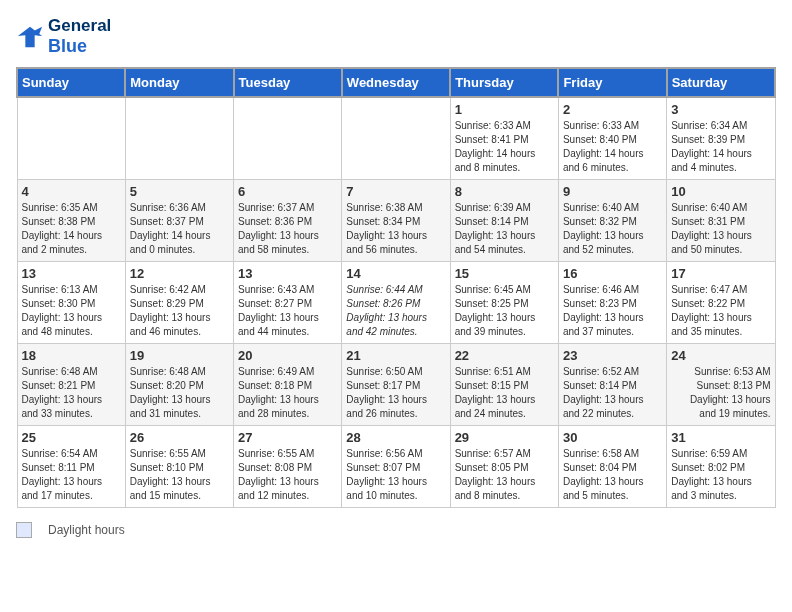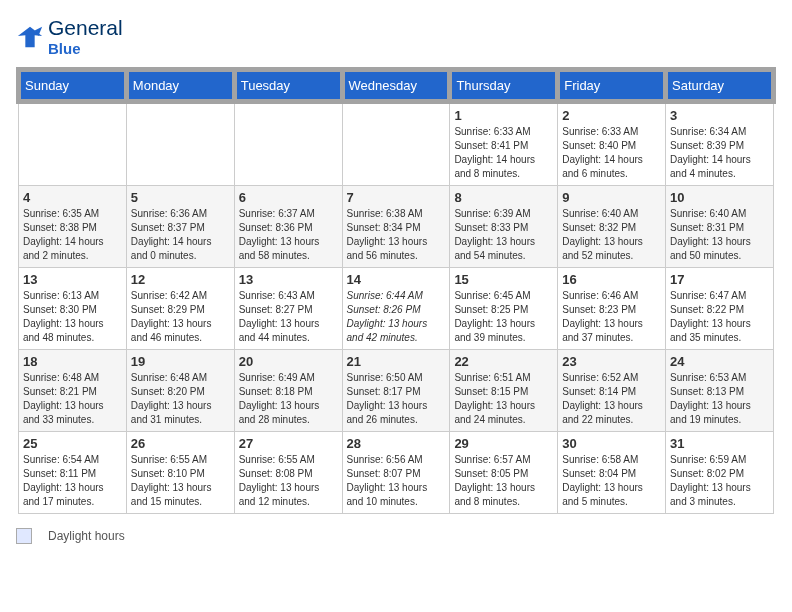--- a/index.html
+++ b/index.html
@@ -39,23 +39,23 @@
     }
     table {
       width: 100%;
       border-collapse: collapse;
       table-layout: fixed;
     }
     thead tr th {
       background-color: #2266cc;
       color: #fff;
       font-size: 13px;
-      font-weight: normal;
+      font-weight: bold;
       padding: 6px 4px;
-      border: 5px solid #a3a3a3;
+      border: 2px solid #a3a3a3;
       text-align: left;
     }
     tbody tr td {
       vertical-align: top;
       font-size: 10.5px;
       color: #333;
       padding: 4px;
       border: 1px solid #ccc;
       height: 80px;
       background: #fff;
@@ -92,22 +92,22 @@
 </head>
 <body>
 
 <div class="header-area">
   <div class="logo">
     <svg class="logo-bird" viewBox="0 0 30 30" xmlns="http://www.w3.org/2000/svg">
       <polygon points="15,4 28,14 20,13 20,26 10,26 10,13 2,14" fill="#2266cc"></polygon>
       <polygon points="20,8 28,4 24,14" fill="#2266cc"></polygon>
     </svg>
     <div>
-      <div style="font-size:21px;font-weight:normal;color:#003366;">General</div>
-      <div style="font-size:15px;font-weight:bold;color:#2266cc;">Blue</div>
+      <div style="font-size:17px;font-weight:bold;color:#003366;">General</div>
+      <div style="font-size:18px;font-weight:bold;color:#2266cc;">Blue</div>
     </div>
   </div>
   <div class="title-area">
   </div>
 </div>
 
 <table>
   <thead>
     <tr id="thead-row">
         <th>Sunday</th>
@@ -172,21 +172,21 @@
         <td>
           <div class="day-number">7</div>
           <div class="day-info" style="white-space: pre-line;">Sunrise: 6:38 AM
 Sunset: 8:34 PM
 Daylight: 13 hours
 and 56 minutes.</div>
         </td>
         <td>
           <div class="day-number">8</div>
           <div class="day-info" style="white-space: pre-line;">Sunrise: 6:39 AM
-Sunset: 8:33 PM
+Sunset: 8:14 PM
 Daylight: 13 hours
 and 54 minutes.</div>
         </td>
         <td>
           <div class="day-number">9</div>
           <div class="day-info" style="white-space: pre-line;">Sunrise: 6:40 AM
 Sunset: 8:32 PM
 Daylight: 13 hours
 and 52 minutes.</div>
         </td>
@@ -287,21 +287,21 @@
         </td>
         <td>
           <div class="day-number">23</div>
           <div class="day-info" style="white-space: pre-line;">Sunrise: 6:52 AM
 Sunset: 8:14 PM
 Daylight: 13 hours
 and 22 minutes.</div>
         </td>
         <td>
           <div class="day-number">24</div>
-          <div class="day-info" style="white-space: pre-line;">Sunrise: 6:53 AM
+          <div class="day-info" style="white-space: pre-line; text-align: right;">Sunrise: 6:53 AM
 Sunset: 8:13 PM
 Daylight: 13 hours
 and 19 minutes.</div>
         </td>
       </tr>
       <tr>
         <td>
           <div class="day-number">25</div>
           <div class="day-info" style="white-space: pre-line;">Sunrise: 6:54 AM
 Sunset: 8:11 PM

